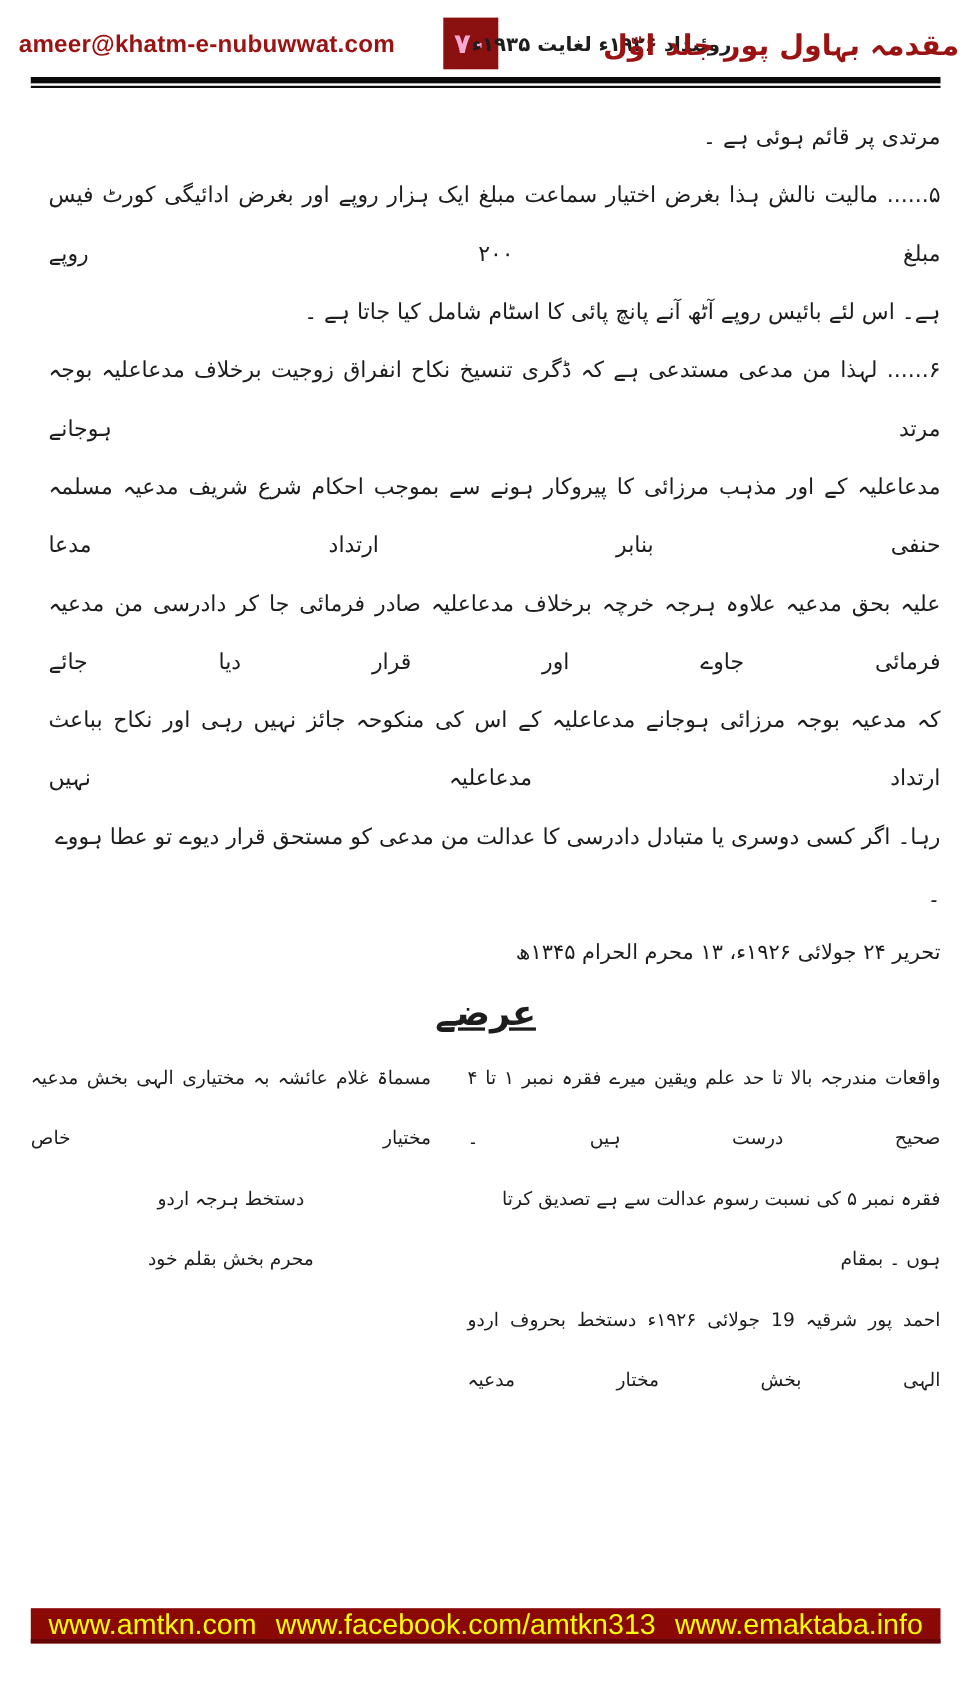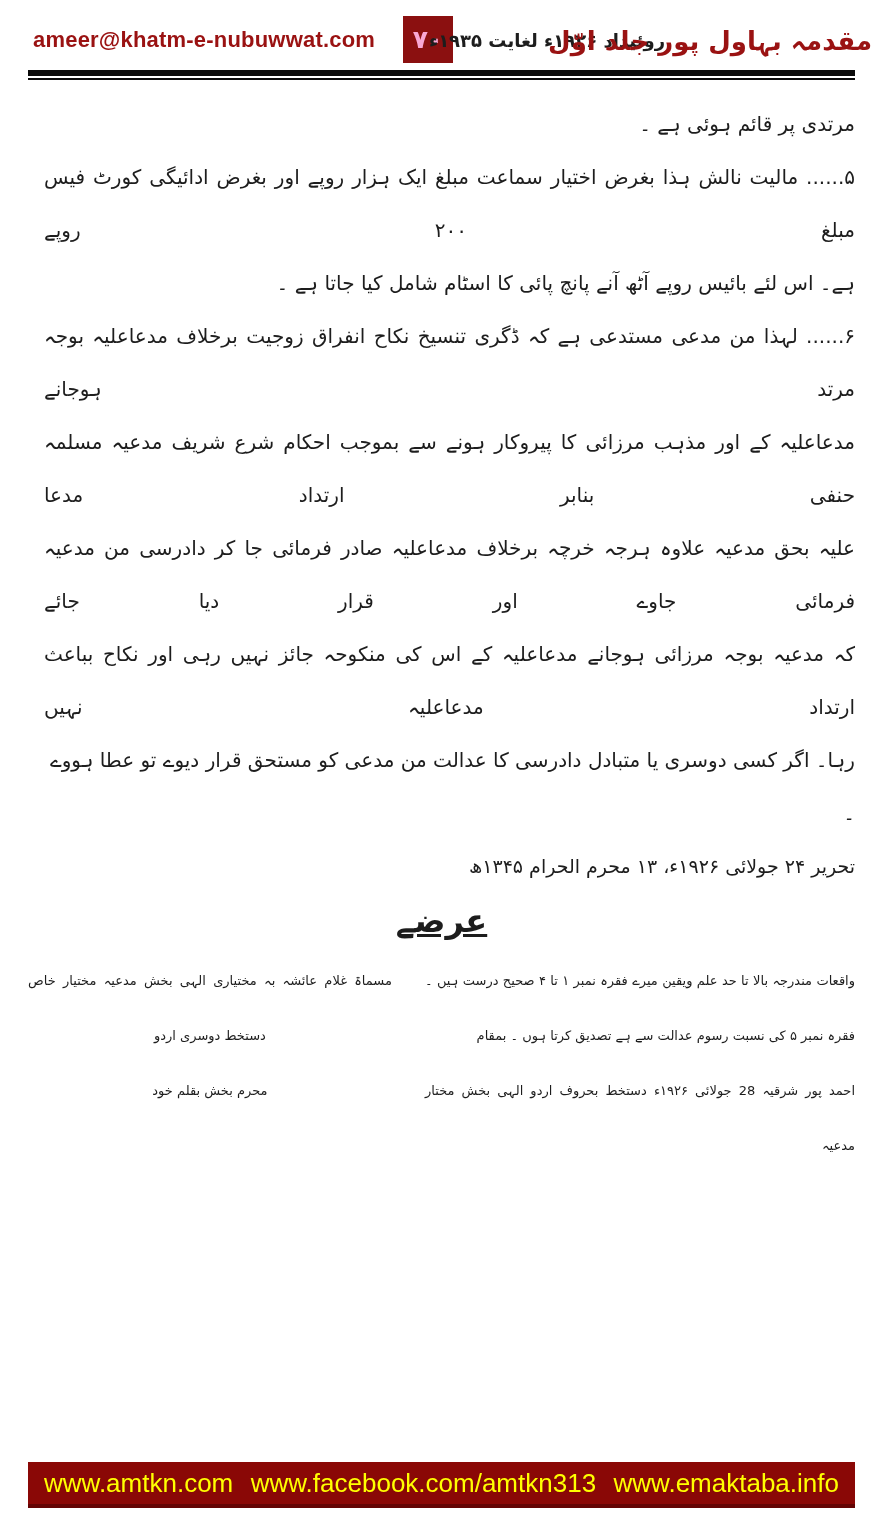--- a/index.html
+++ b/index.html
@@ -2,21 +2,21 @@
 <html lang="ur" style="--accent: #9a1212; --badge: #8b1010; --ink: #1d1d1d; --footer-bar: #8a0806; --footer-bar-edge: #640404; --footer-text: #ffff00;"><head>
 <meta charset="utf-8">
 <style>
   html,body{margin:0;padding:0;background:#ffffff;}
   .page{
     position:relative;width:881px;height:1531px;background:#ffffff;
     font-family:"DejaVu Sans",sans-serif;overflow:hidden;
   }
   
   .hdr-email{
-    position:absolute;left:33px;top:27px;
+    position:absolute;left:17px;top:27px;
     font-family:"Liberation Sans",sans-serif;font-weight:bold;font-size:22px;
     color:var(--accent,#9a1212);letter-spacing:0.2px;
   }
   .hdr-badge{
     position:absolute;left:403px;top:16px;width:50px;height:47px;
     background:var(--badge,#8b1010);color:#f9a8d4;
     display:flex;align-items:center;justify-content:center;
     font-size:25px;font-weight:bold;
   }
   .hdr-edition{
@@ -39,26 +39,26 @@
   .ln{line-height:53px;text-align:right;white-space:normal;margin-left:16px;}
   .ln.jl{text-align:justify;text-align-last:justify;}
   .ln.date{text-align:right;padding-left:68px;font-size:19px;}
   .heading{
     margin:4px 0 0 0;text-align:center;font-size:32px;font-weight:bold;
     line-height:48px;color:var(--ink,#1d1d1d);text-decoration:underline;
   }
   .cols{display:flex;justify-content:space-between;margin-top:8px;}
   .col-right{width:52%;}
   .col-left{width:44%;}
-  .cln{line-height:55px;font-size:13px;text-align:right;}
+  .cln{line-height:55px;font-size:17px;text-align:right;}
   .cln.jl{text-align:justify;text-align-last:justify;}
   .cln.center{text-align:center;}
   
   .footer-bar{
-    position:absolute;left:28px;right:26px;top:1462px;height:46px;
+    position:absolute;left:28px;right:26px;top:1462px;height:32px;
     background:var(--footer-bar,#8a0806);
     border-bottom:4px solid var(--footer-bar-edge,#640404);
     display:flex;align-items:center;justify-content:space-between;
     padding:0 16px;box-sizing:border-box;
   }
   .footer-bar span{
     font-family:"Liberation Sans",sans-serif;font-size:26px;
     color:var(--footer-text,#ffff00);white-space:nowrap;
   }
 </style>
@@ -91,25 +91,25 @@
     <div class="ln jl">کہ مدعیہ بوجہ مرزائی ہوجانے مدعاعلیہ کے اس کی منکوحہ جائز نہیں رہی اور نکاح بباعث ارتداد مدعاعلیہ نہیں</div>
     <div class="ln">رہا۔ اگر کسی دوسری یا متبادل دادرسی کا عدالت من مدعی کو مستحق قرار دیوے تو عطا ہووے ۔</div>
     <div class="ln date">تحریر ۲۴ جولائی ۱۹۲۶ء، ۱۳ محرم الحرام ۱۳۴۵ھ</div>
 
     <h1 class="heading">عرضے</h1>
 
     <section class="cols">
       <div class="col-right">
         <div class="cln jl">واقعات مندرجہ بالا تا حد علم ویقین میرے فقرہ نمبر ۱ تا ۴ صحیح درست ہیں ۔</div>
         <div class="cln">فقرہ نمبر ۵ کی نسبت رسوم عدالت سے ہے تصدیق کرتا ہوں ۔ بمقام</div>
-        <div class="cln jl">احمد پور شرقیہ 28 جولائی ۱۹۲۶ء دستخط بحروف اردو الہی بخش مختار مدعیہ</div>
+        <div class="cln jl">احمد پور شرقیہ 19 جولائی ۱۹۲۶ء دستخط بحروف اردو الہی بخش مختار مدعیہ</div>
       </div>
       <div class="col-left">
         <div class="cln jl">مسماۃ غلام عائشہ بہ مختیاری الہی بخش مدعیہ مختیار خاص</div>
-        <div class="cln center">دستخط دوسری اردو</div>
+        <div class="cln center">دستخط ہرجہ اردو</div>
         <div class="cln center">محرم بخش بقلم خود</div>
       </div>
     </section>
   </main>
 
   <footer class="footer-bar">
     <span>www.amtkn.com</span>
     <span>www.facebook.com/amtkn313</span>
     <span>www.emaktaba.info</span>
   </footer>

